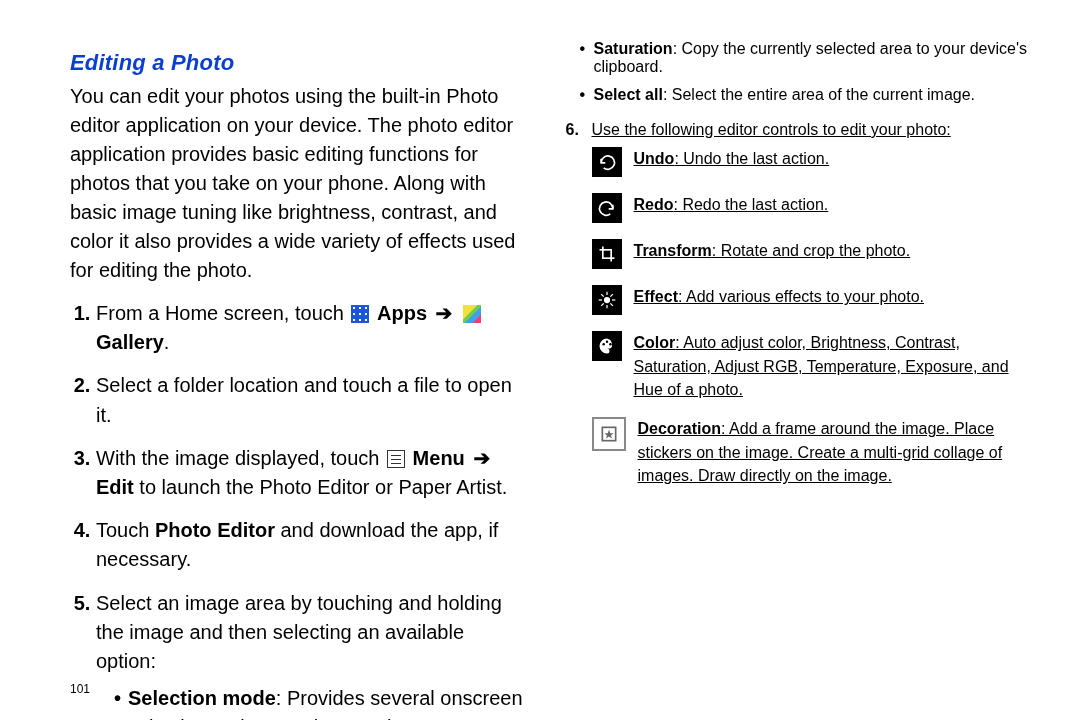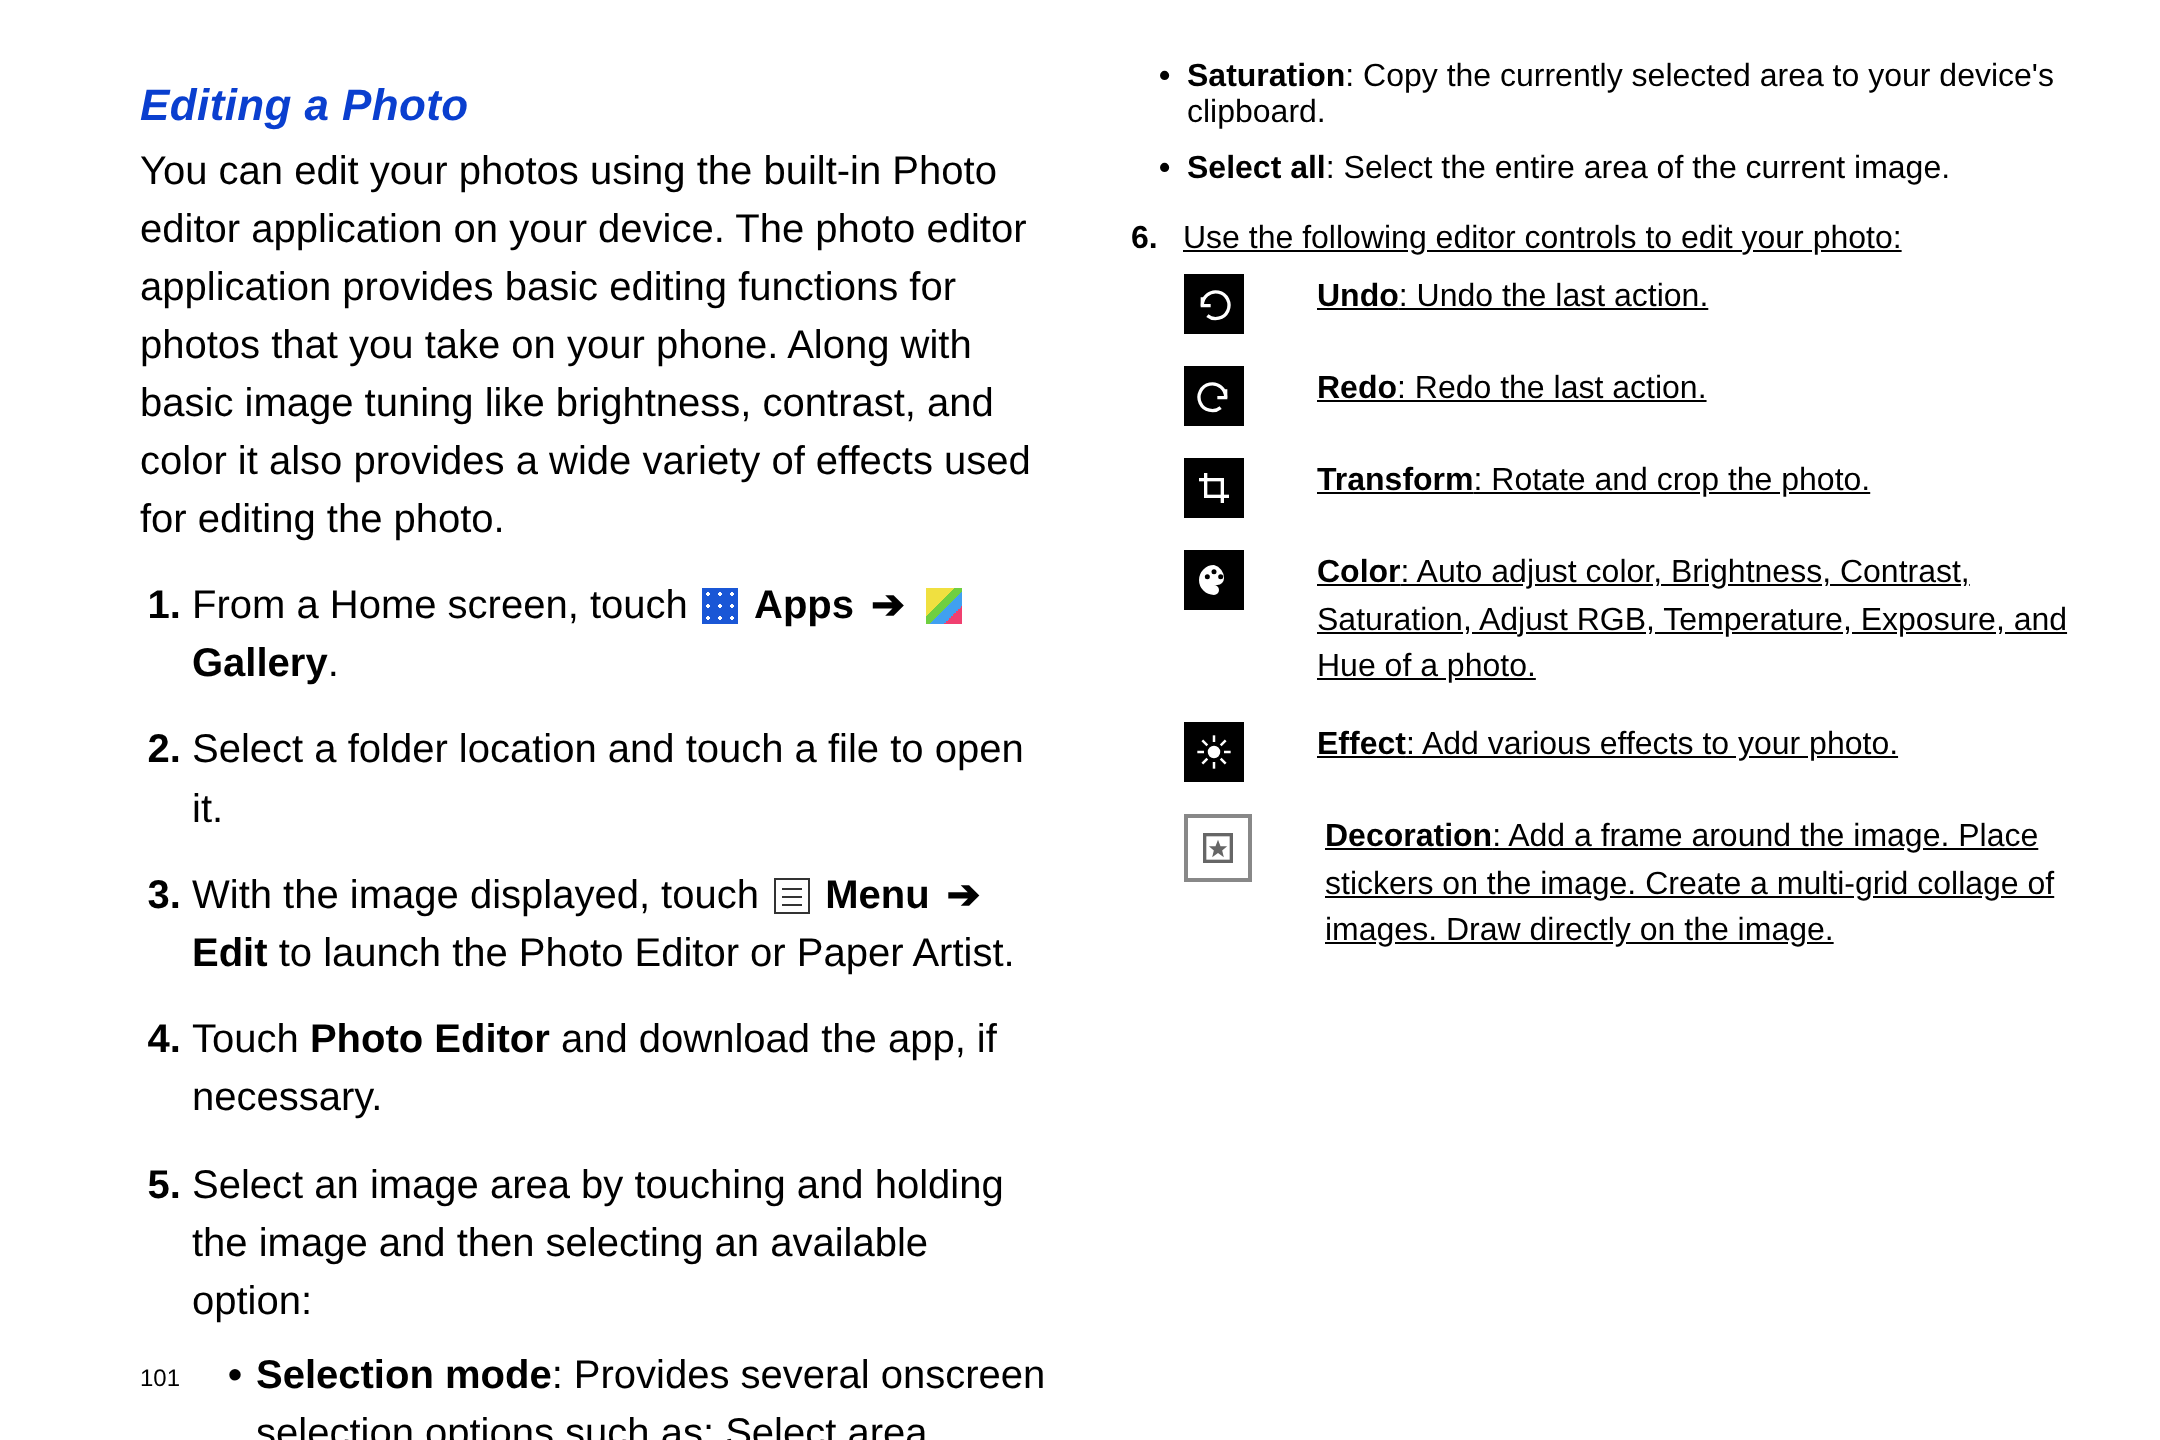--- a/index.html
+++ b/index.html
@@ -9,21 +9,21 @@
     height: 720px;
     background: #fff;
     font-family: Arial, Helvetica, sans-serif;
     color: #000;
   }
   .page {
     position: relative;
     width: 1080px;
     height: 720px;
     box-sizing: border-box;
-    padding: 30px 40px 20px 70px;
+    padding: 40px 40px 20px 70px;
   }
   .columns {
     display: flex;
     gap: 40px;
   }
   .col {
     flex: 1 1 0;
     min-width: 0;
   }
   .col-left {
@@ -143,21 +143,21 @@
     justify-content: center;
     color: #fff;
     font-size: 20px;
   }
   .ctl-icon.outlined {
     background: #fff;
     border: 2px solid #888;
     color: #555;
   }
   .ctl-icon svg { width: 20px; height: 20px; }
-  .ctl-text { flex: 1; margin-left: 25px; }
+  .ctl-text { flex: 1; }
   .page-number {
     position: absolute;
     left: 70px;
     bottom: 24px;
     font-size: 12px;
   }
   .right-start-ol {
     list-style: none;
     margin: 0;
     padding-left: 0;
@@ -271,50 +271,50 @@
               <div class="ctl-icon">
                 <svg viewBox="0 0 24 24" fill="none" stroke="#fff" stroke-width="2">
                     <rect x="7" y="7" width="10" height="10"></rect>
                     <line x1="7" y1="3" x2="7" y2="7"></line>
                     <line x1="3" y1="7" x2="7" y2="7"></line>
                     <line x1="17" y1="17" x2="17" y2="21"></line>
                     <line x1="17" y1="17" x2="21" y2="17"></line>
                   </svg>
               </div>
               <div class="ctl-text"><span class="b">Transform</span><span>: Rotate and crop the photo.</span></div>
-            </li>
-            <li>
-              <div class="ctl-icon">
-                <svg viewBox="0 0 24 24" fill="#fff">
-                    <circle cx="12" cy="12" r="9" fill="#000"></circle>
-                    <path d="M12 3a9 9 0 0 0 0 18 3 3 0 0 0 0-6h2a4 4 0 0 0 4-4 8 8 0 0 0-6-8z" fill="#fff"></path>
-                    <circle cx="8" cy="10" r="1.5" fill="#000"></circle>
-                    <circle cx="12" cy="7" r="1.5" fill="#000"></circle>
-                    <circle cx="16" cy="10" r="1.5" fill="#000"></circle>
-                  </svg>
-              </div>
-              <div class="ctl-text"><span class="b">Color</span><span>: Auto adjust color, Brightness, Contrast, Saturation, Adjust RGB, Temperature, Exposure, and Hue of a photo.</span></div>
             </li>
             <li>
               <div class="ctl-icon">
                 <svg viewBox="0 0 24 24" fill="none" stroke="#fff" stroke-width="1.5">
                     <circle cx="12" cy="12" r="3" fill="#fff"></circle>
                     <line x1="12" y1="2" x2="12" y2="6"></line>
                     <line x1="12" y1="18" x2="12" y2="22"></line>
                     <line x1="2" y1="12" x2="6" y2="12"></line>
                     <line x1="18" y1="12" x2="22" y2="12"></line>
                     <line x1="5" y1="5" x2="8" y2="8"></line>
                     <line x1="16" y1="16" x2="19" y2="19"></line>
                     <line x1="5" y1="19" x2="8" y2="16"></line>
                     <line x1="16" y1="8" x2="19" y2="5"></line>
                   </svg>
               </div>
               <div class="ctl-text"><span class="b">Effect</span><span>: Add various effects to your photo.</span></div>
             </li>
             <li>
+              <div class="ctl-icon">
+                <svg viewBox="0 0 24 24" fill="#fff">
+                    <circle cx="12" cy="12" r="9" fill="#000"></circle>
+                    <path d="M12 3a9 9 0 0 0 0 18 3 3 0 0 0 0-6h2a4 4 0 0 0 4-4 8 8 0 0 0-6-8z" fill="#fff"></path>
+                    <circle cx="8" cy="10" r="1.5" fill="#000"></circle>
+                    <circle cx="12" cy="7" r="1.5" fill="#000"></circle>
+                    <circle cx="16" cy="10" r="1.5" fill="#000"></circle>
+                  </svg>
+              </div>
+              <div class="ctl-text"><span class="b">Color</span><span>: Auto adjust color, Brightness, Contrast, Saturation, Adjust RGB, Temperature, Exposure, and Hue of a photo.</span></div>
+            </li>
+            <li>
               <div class="ctl-icon outlined">
                 <svg viewBox="0 0 24 24" fill="none" stroke="#666" stroke-width="2">
                     <rect x="4" y="4" width="16" height="16"></rect>
                     <polygon points="12 7 13.5 11 17.5 11 14.5 13.5 15.5 17.5 12 15 8.5 17.5 9.5 13.5 6.5 11 10.5 11" fill="#666" stroke="none"></polygon>
                   </svg>
               </div>
               <div class="ctl-text"><span class="b">Decoration</span><span>: Add a frame around the image. Place stickers on the image. Create a multi-grid collage of images. Draw directly on the image.</span></div>
             </li>
           </ul>
         </li>

